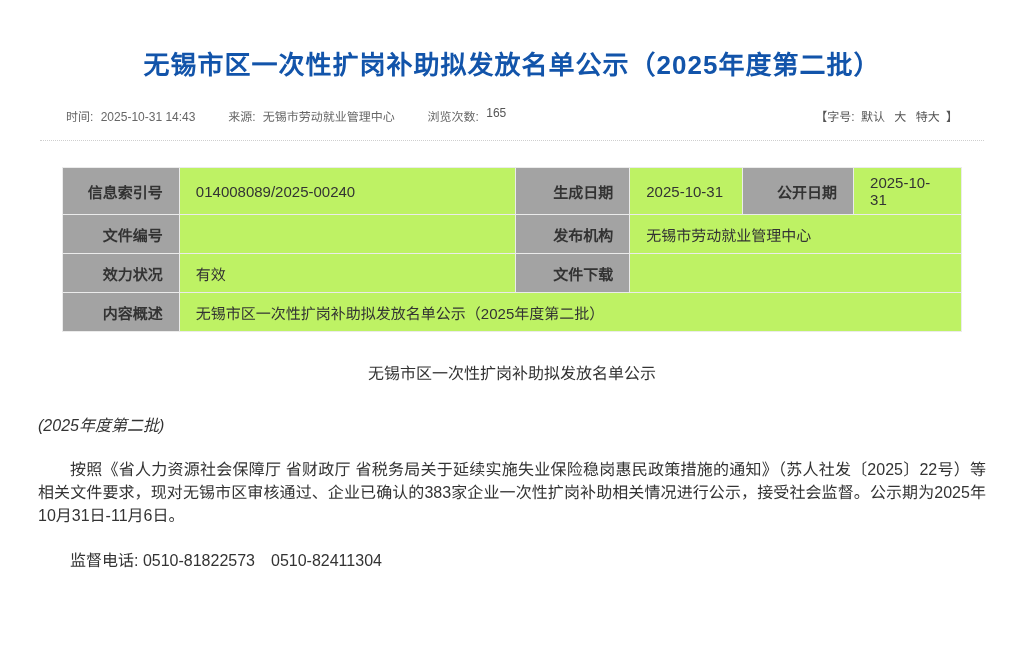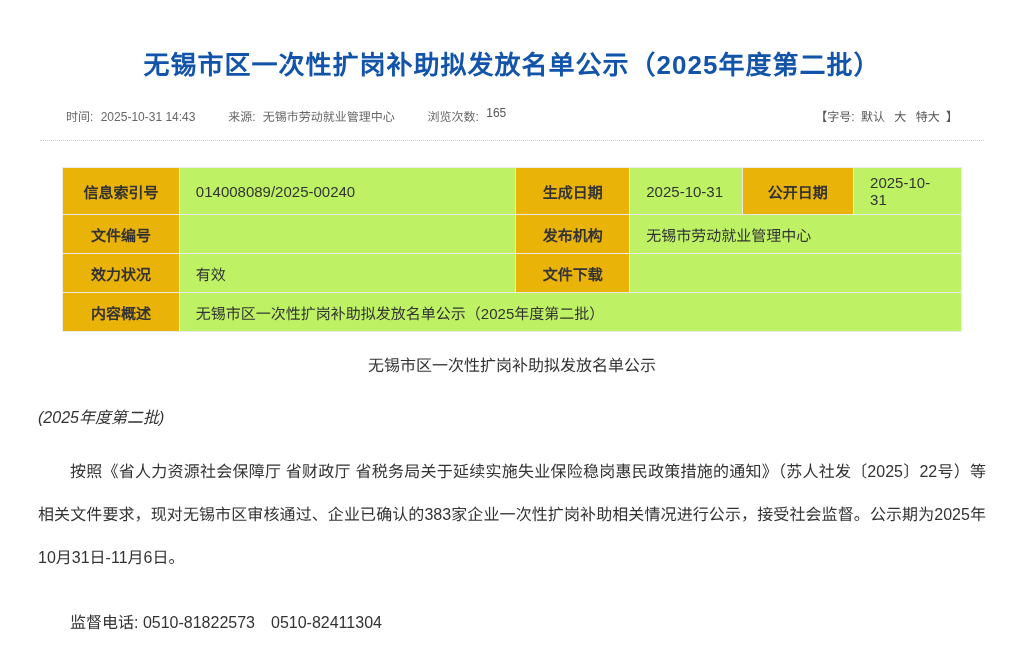--- a/index.html
+++ b/index.html
@@ -54,52 +54,52 @@
     font-size: 15px;
     table-layout: fixed;
   }
   .info-table th, .info-table td {
     border: 1px solid #ebebeb;
     height: 39px;
     padding: 6px 16px;
     vertical-align: middle;
   }
   .info-table th {
-    background: #eab308;
+    background: #a3a3a3;
     font-weight: bold;
     color: #333;
-    text-align: center;
+    text-align: right;
     white-space: nowrap;
   }
   .info-table td {
     background: #bef264;
     text-align: left;
     color: #333;
   }
 
   
   .article {
     margin: 0 38px;
     font-size: 16px;
     color: #333;
   }
   .doc-title {
-    margin-top: 20px;
+    margin-top: 28px;
     text-align: center;
     font-size: 16px;
   }
   .doc-subtitle {
     margin-top: 28px;
     text-align: left;
     font-size: 16px;
     font-style: italic;
   }
   .para {
     margin-top: 22px;
-    line-height: 43px;
+    line-height: 23px;
     text-align: justify;
     text-indent: 2em;
   }
   .attachment-line { margin-top: 26px; }
   .attachment-link {
     color: #3385d6;
     text-decoration: underline;
     cursor: pointer;
   }
 </style>

